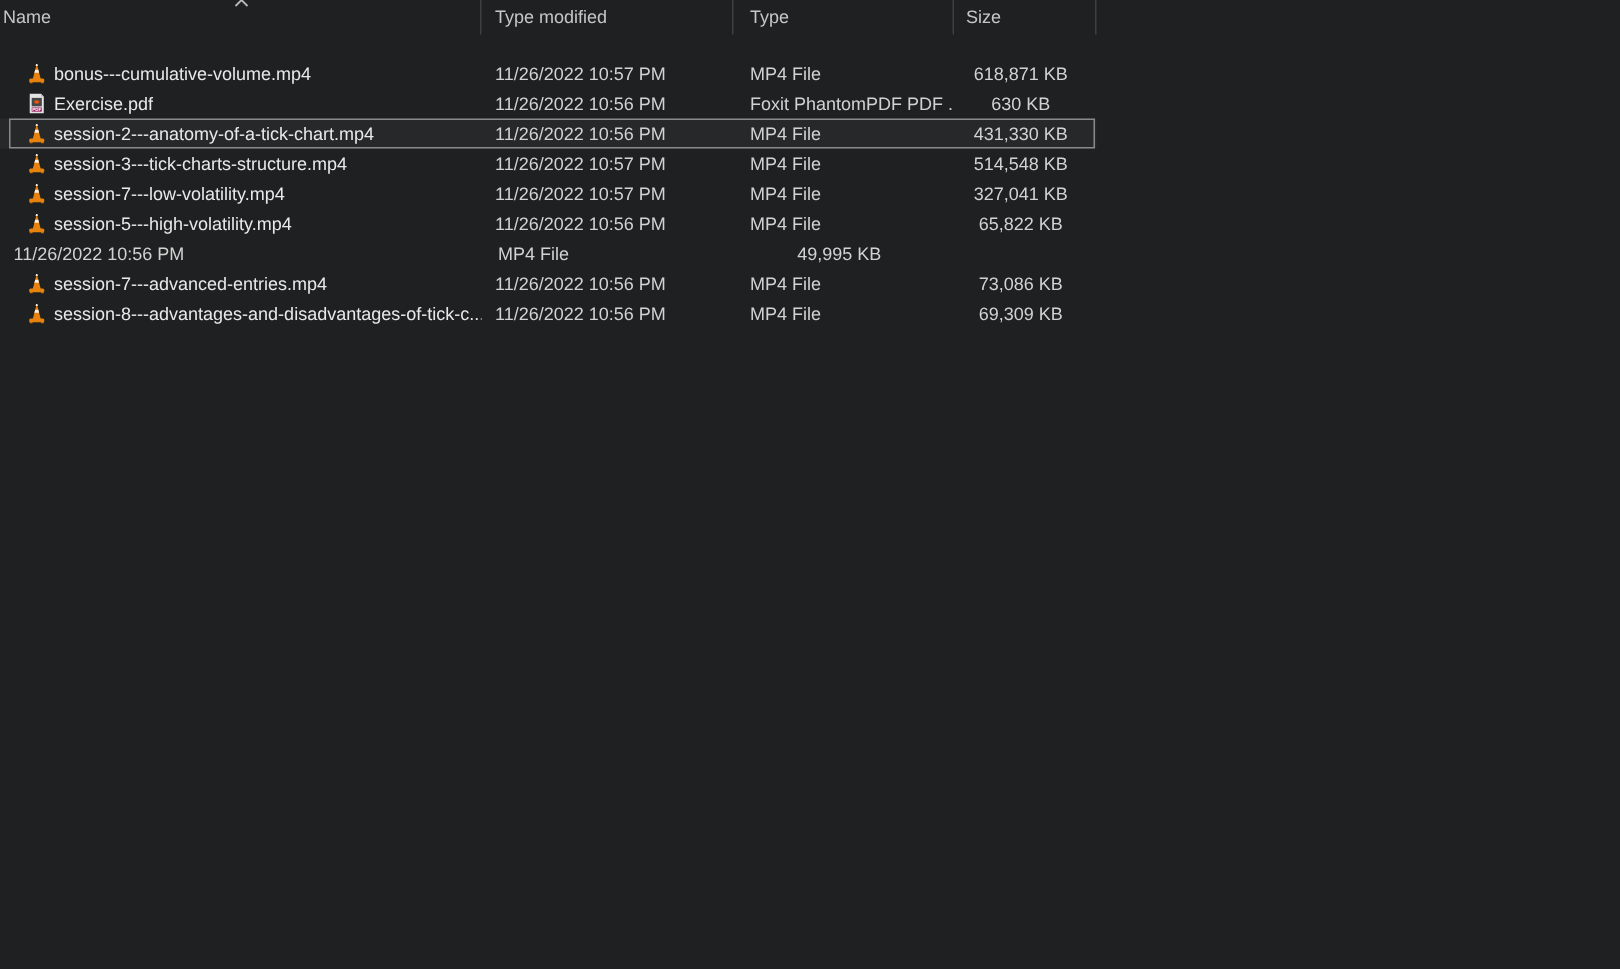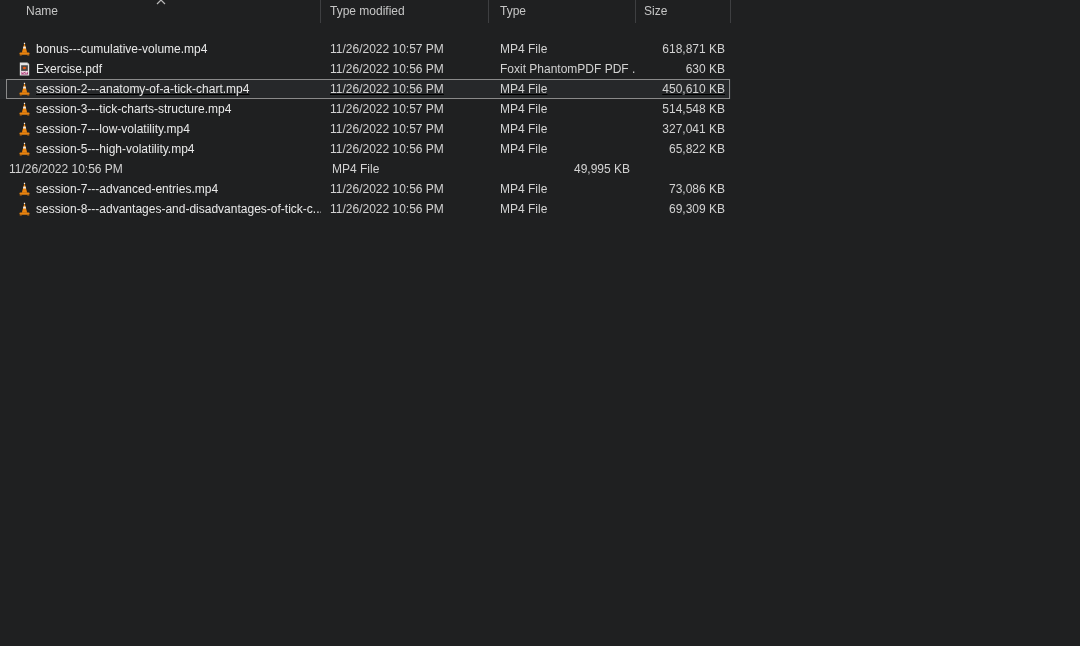--- a/index.html
+++ b/index.html
@@ -24,21 +24,21 @@
     font-size: 12px; color: var(--header-text, #c6c6c6);
   }
   .list-header .hcell {
     line-height: 23px;
     border-right: 1px solid var(--separator, #3e3f41);
     box-sizing: border-box;
     position: relative;
     white-space: nowrap; overflow: hidden;
     cursor: default;
   }
-  .hcell.h-name { padding-left: 26px; }
+  .hcell.h-name { padding-left: 2px; }
   .hcell.h-date { padding-left: 9px; }
   .hcell.h-type { padding-left: 11px; }
   .hcell.h-size { padding-left: 8px; }
   .sort-arrow {
     position: absolute; left: 155px; top: -2px;
     width: 12px; height: 8px; text-align: center;
   }
   .sort-arrow svg { display: block; }
 
   
@@ -50,30 +50,29 @@
     cursor: default;
   }
   .row .cell { white-space: nowrap; overflow: hidden; }
   .c-name {
     position: relative; padding-left: 36px;
     color: var(--row-text, #e9e9e9);
     box-sizing: border-box;
   }
   .c-date { padding-left: 9px;  color: var(--secondary-text, #d2d2d2); }
   .c-type { padding-left: 11px; color: var(--secondary-text, #d2d2d2); }
-  .c-size { padding-right: 6px; text-align: right; color: var(--secondary-text, #d2d2d2); }
+  .c-size { padding-right: 6px; text-align: center; color: var(--secondary-text, #d2d2d2); }
   .icon {
     position: absolute; left: 17px; top: 2px;
     width: 15px; height: 16px;
   }
   .icon svg { display: block; width: 15px; height: 16px; }
 
   .row.selected {
     background: var(--selection-fill, #26282a);
-    text-decoration: underline;
   }
   .row.selected::after {
     content: "";
     position: absolute; top: 0; bottom: 0; left: 6px; right: 1px;
     border: 1px solid var(--selection-border, #8a8a8a);
     box-sizing: border-box;
     pointer-events: none;
   }
 </style>
 </head>
@@ -147,21 +146,21 @@
       <path d="M7.5 1.2 L8.5 1.2 L8.8 2.6 L7.2 2.6 Z" fill="#f3efe9"></path>
       <rect x="2.6" y="11.6" width="10.8" height="2.6" rx="1.1" fill="#e8820e"></rect>
       <rect x="2.9" y="14" width="2.2" height="1" rx="0.4" fill="#c96f0c"></rect>
       <rect x="10.9" y="14" width="2.2" height="1" rx="0.4" fill="#c96f0c"></rect>
     </svg>
   </span>
       <span class="label">session-2---anatomy-of-a-tick-chart.mp4</span>
     </div>
     <div class="cell c-date">11/26/2022 10:56 PM</div>
     <div class="cell c-type">MP4 File</div>
-    <div class="cell c-size">450,610 KB</div>
+    <div class="cell c-size">431,330 KB</div>
   </div>
       <div class="row grid">
     <div class="cell c-name">
       <span class="icon">
     <svg viewBox="0 0 16 16" xmlns="http://www.w3.org/2000/svg">
       <path d="M8 1.2 L5.1 12 L10.9 12 Z" fill="#e8820e"></path>
       <path d="M6.9 5.3 L9.1 5.3 L9.7 7.4 L6.3 7.4 Z" fill="#f3efe9"></path>
       <path d="M7.5 1.2 L8.5 1.2 L8.8 2.6 L7.2 2.6 Z" fill="#f3efe9"></path>
       <rect x="2.6" y="11.6" width="10.8" height="2.6" rx="1.1" fill="#e8820e"></rect>
       <rect x="2.9" y="14" width="2.2" height="1" rx="0.4" fill="#c96f0c"></rect>

